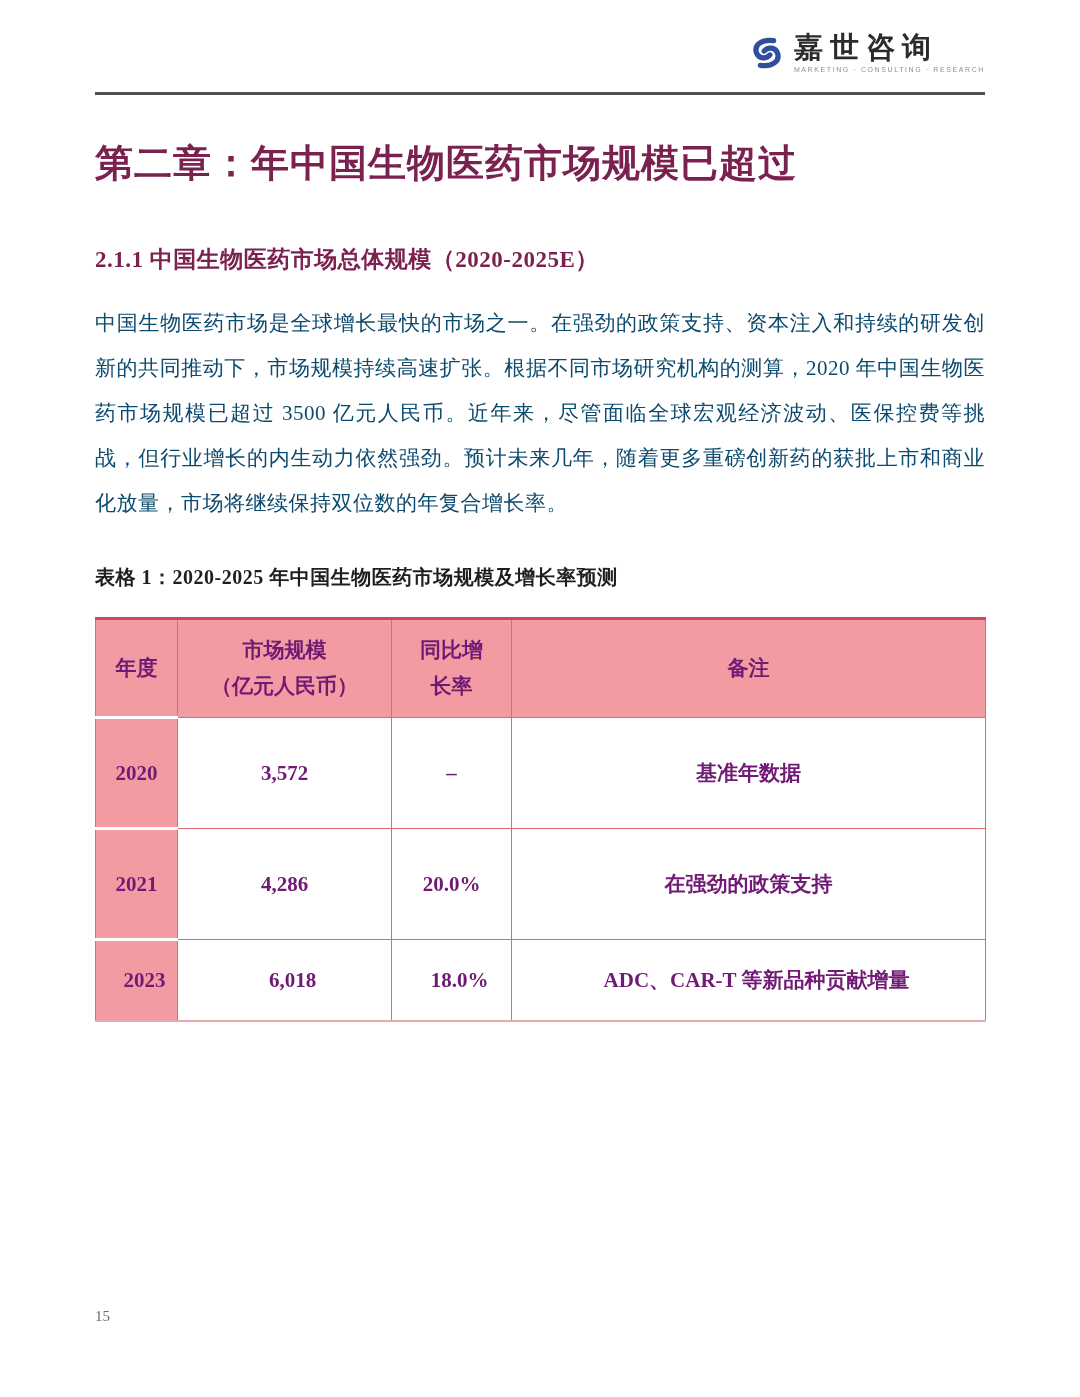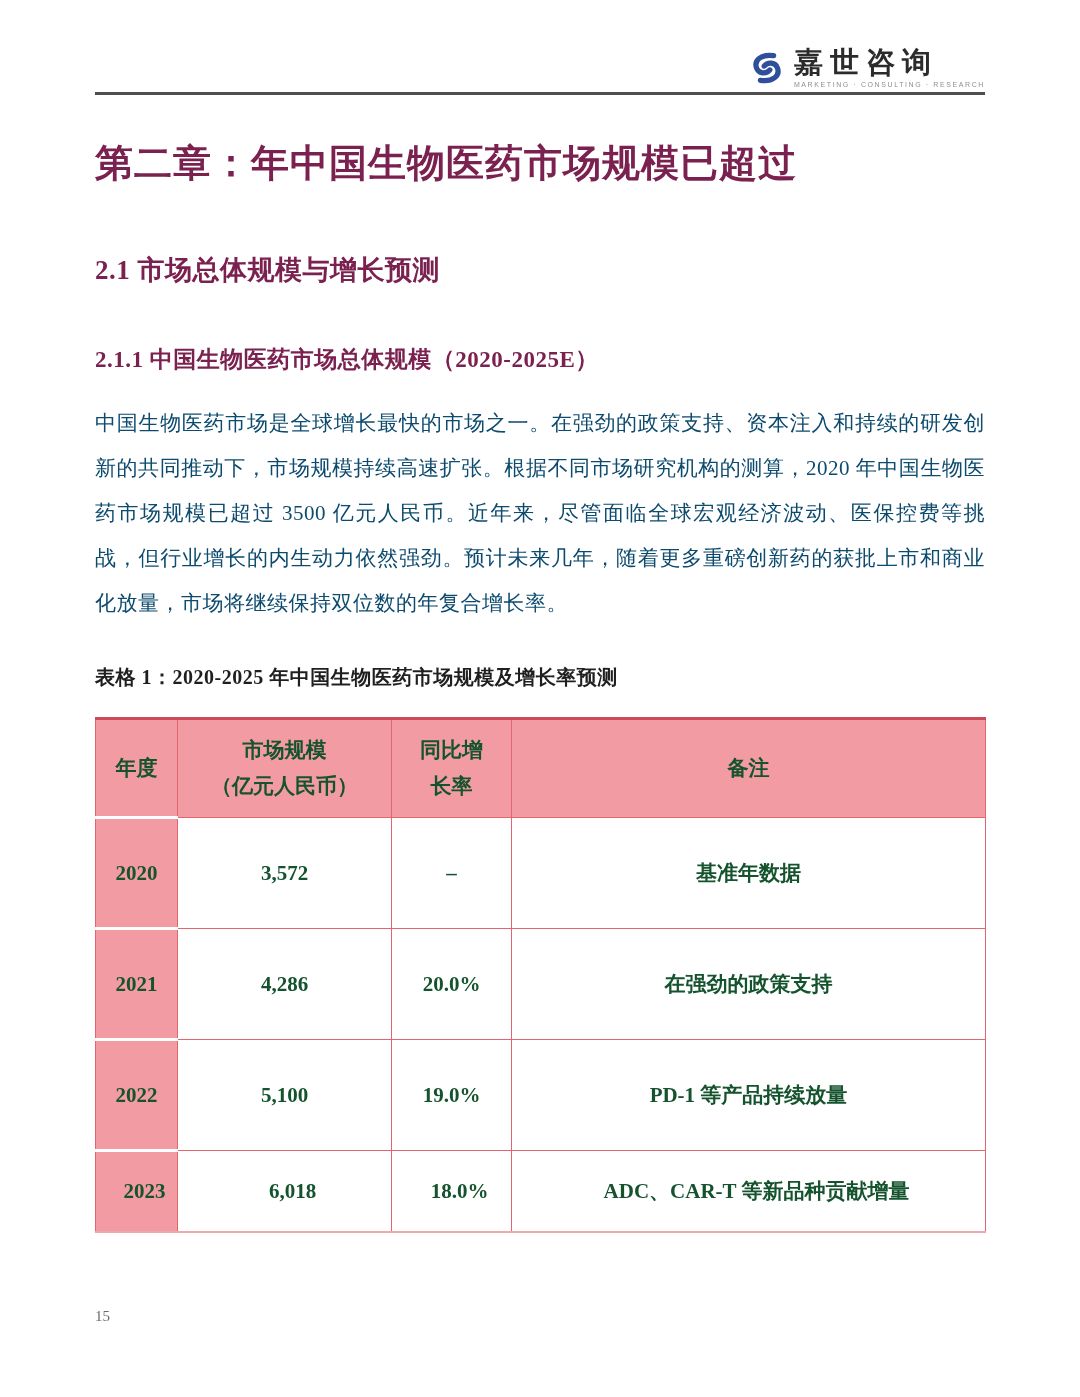--- a/index.html
+++ b/index.html
@@ -13,21 +13,21 @@
   }
   .page { padding: 0 95px; }
 
   
   .doc-header {
     height: 95px;
     display: flex;
     align-items: flex-end;
     justify-content: flex-end;
     border-bottom: 3px solid #4f4f4f;
-    padding-bottom: 4px;
+    padding-bottom: 19px;
     box-sizing: border-box;
   }
   .logo { display: flex; align-items: center; gap: 8px; }
   .logo-icon { width: 38px; height: 38px; display: block; }
   .logo-textcol { display: flex; flex-direction: column; align-items: flex-start; }
   .logo-name {
     font-family: "Liberation Sans", sans-serif;
     font-weight: 700;
     font-size: 29px;
     letter-spacing: 7px;
@@ -85,21 +85,21 @@
     font-weight: 700;
     color: #1f1f1f;
     letter-spacing: 0.5px;
   }
   table.data-table {
     margin-top: 26px;
     width: 890px;
     border-collapse: collapse;
     table-layout: fixed;
     font-size: 21px;
-    color: #14532d;
+    color: #701a75;
   }
   .data-table col.c-year   { width: 82px; }
   .data-table col.c-scale  { width: 214px; }
   .data-table col.c-growth { width: 120px; }
   .data-table col.c-notes  { width: 474px; }
   .data-table th, .data-table td {
     border: 1.5px solid #e26570;
     text-align: center;
     vertical-align: middle;
     padding: 0 4px;
@@ -146,21 +146,20 @@
         </g>
       </svg>
       <div class="logo-textcol">
         <div class="logo-name">嘉世咨询</div>
         <div class="logo-tagline">MARKETING · CONSULTING · RESEARCH</div>
       </div>
     </div>
   </div>
 
   <h1 class="chapter-title">第二章：年中国生物医药市场规模已超过</h1>
-  <h2 class="section-title">2.1 市场总体规模与增长预测</h2>
   <h3 class="subsection-title">2.1.1 中国生物医药市场总体规模（2020-2025E）</h3>
 
   <p class="body-paragraph">中国生物医药市场是全球增长最快的市场之一。在强劲的政策支持、资本注入和持续的研发创新的共同推动下，市场规模持续高速扩张。根据不同市场研究机构的测算，2020 年中国生物医药市场规模已超过 3500 亿元人民币。近年来，尽管面临全球宏观经济波动、医保控费等挑战，但行业增长的内生动力依然强劲。预计未来几年，随着更多重磅创新药的获批上市和商业化放量，市场将继续保持双位数的年复合增长率。</p>
 
   <div class="table-caption">表格 1：2020-2025 年中国生物医药市场规模及增长率预测</div>
 
   <table class="data-table">
     <colgroup>
       <col class="c-year">
         <col class="c-scale">
@@ -188,26 +187,20 @@
         <td>–</td>
         <td>基准年数据</td>
       </tr>
       <tr>
         <td class="year-cell">2021</td>
         <td>4,286</td>
         <td>20.0%</td>
         <td>在强劲的政策支持</td>
       </tr>
       <tr>
-        <td class="year-cell">2022</td>
-        <td>5,100</td>
-        <td>19.0%</td>
-        <td>PD-1 等产品持续放量</td>
-      </tr>
-      <tr>
         <td class="year-cell">2023</td>
         <td>6,018</td>
         <td>18.0%</td>
         <td>ADC、CAR-T 等新品种贡献增量</td>
       </tr>
     </tbody>
   </table>
 
 </div>
 

